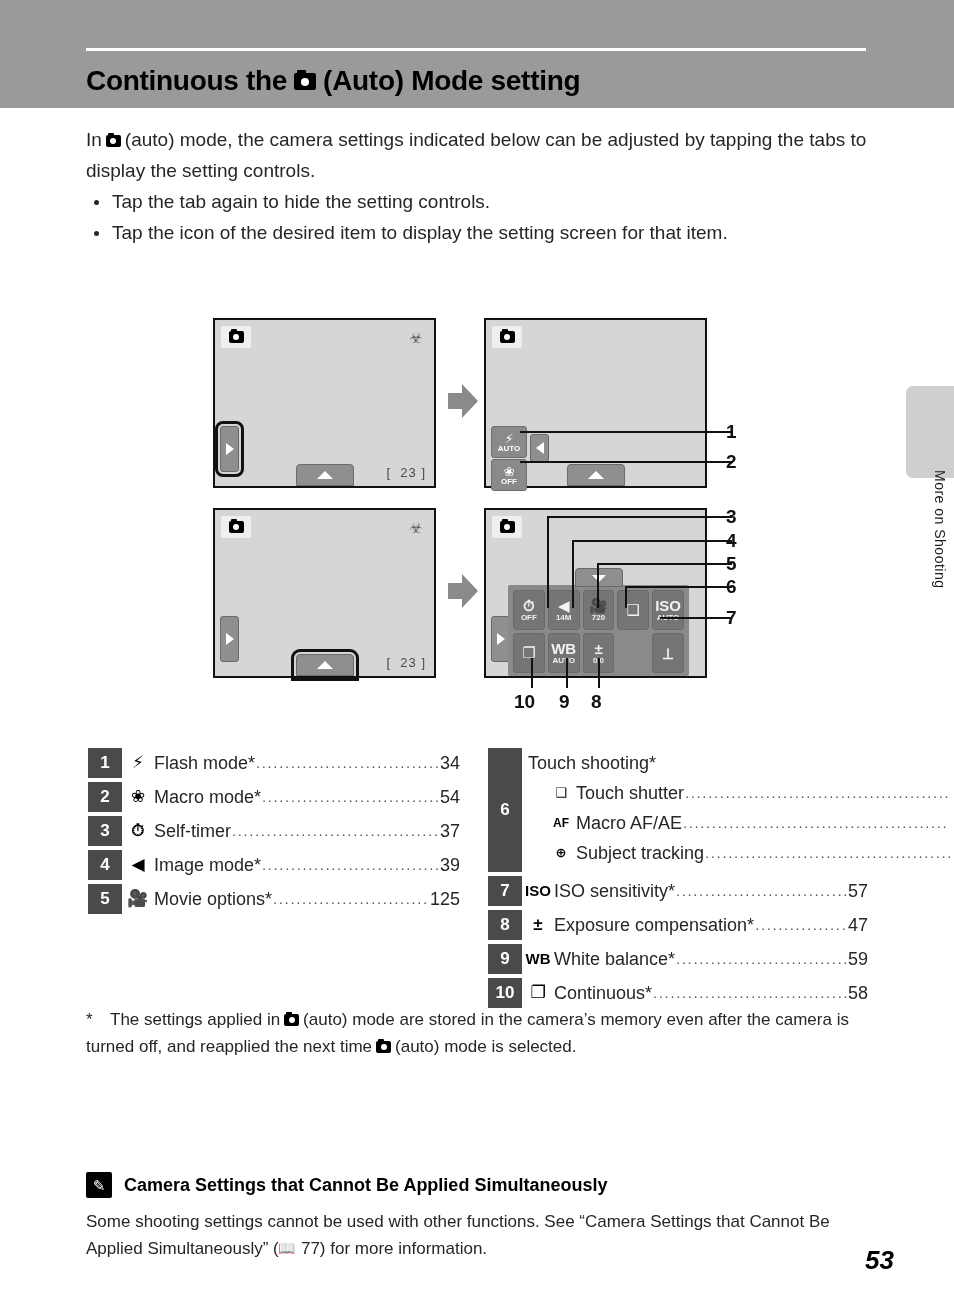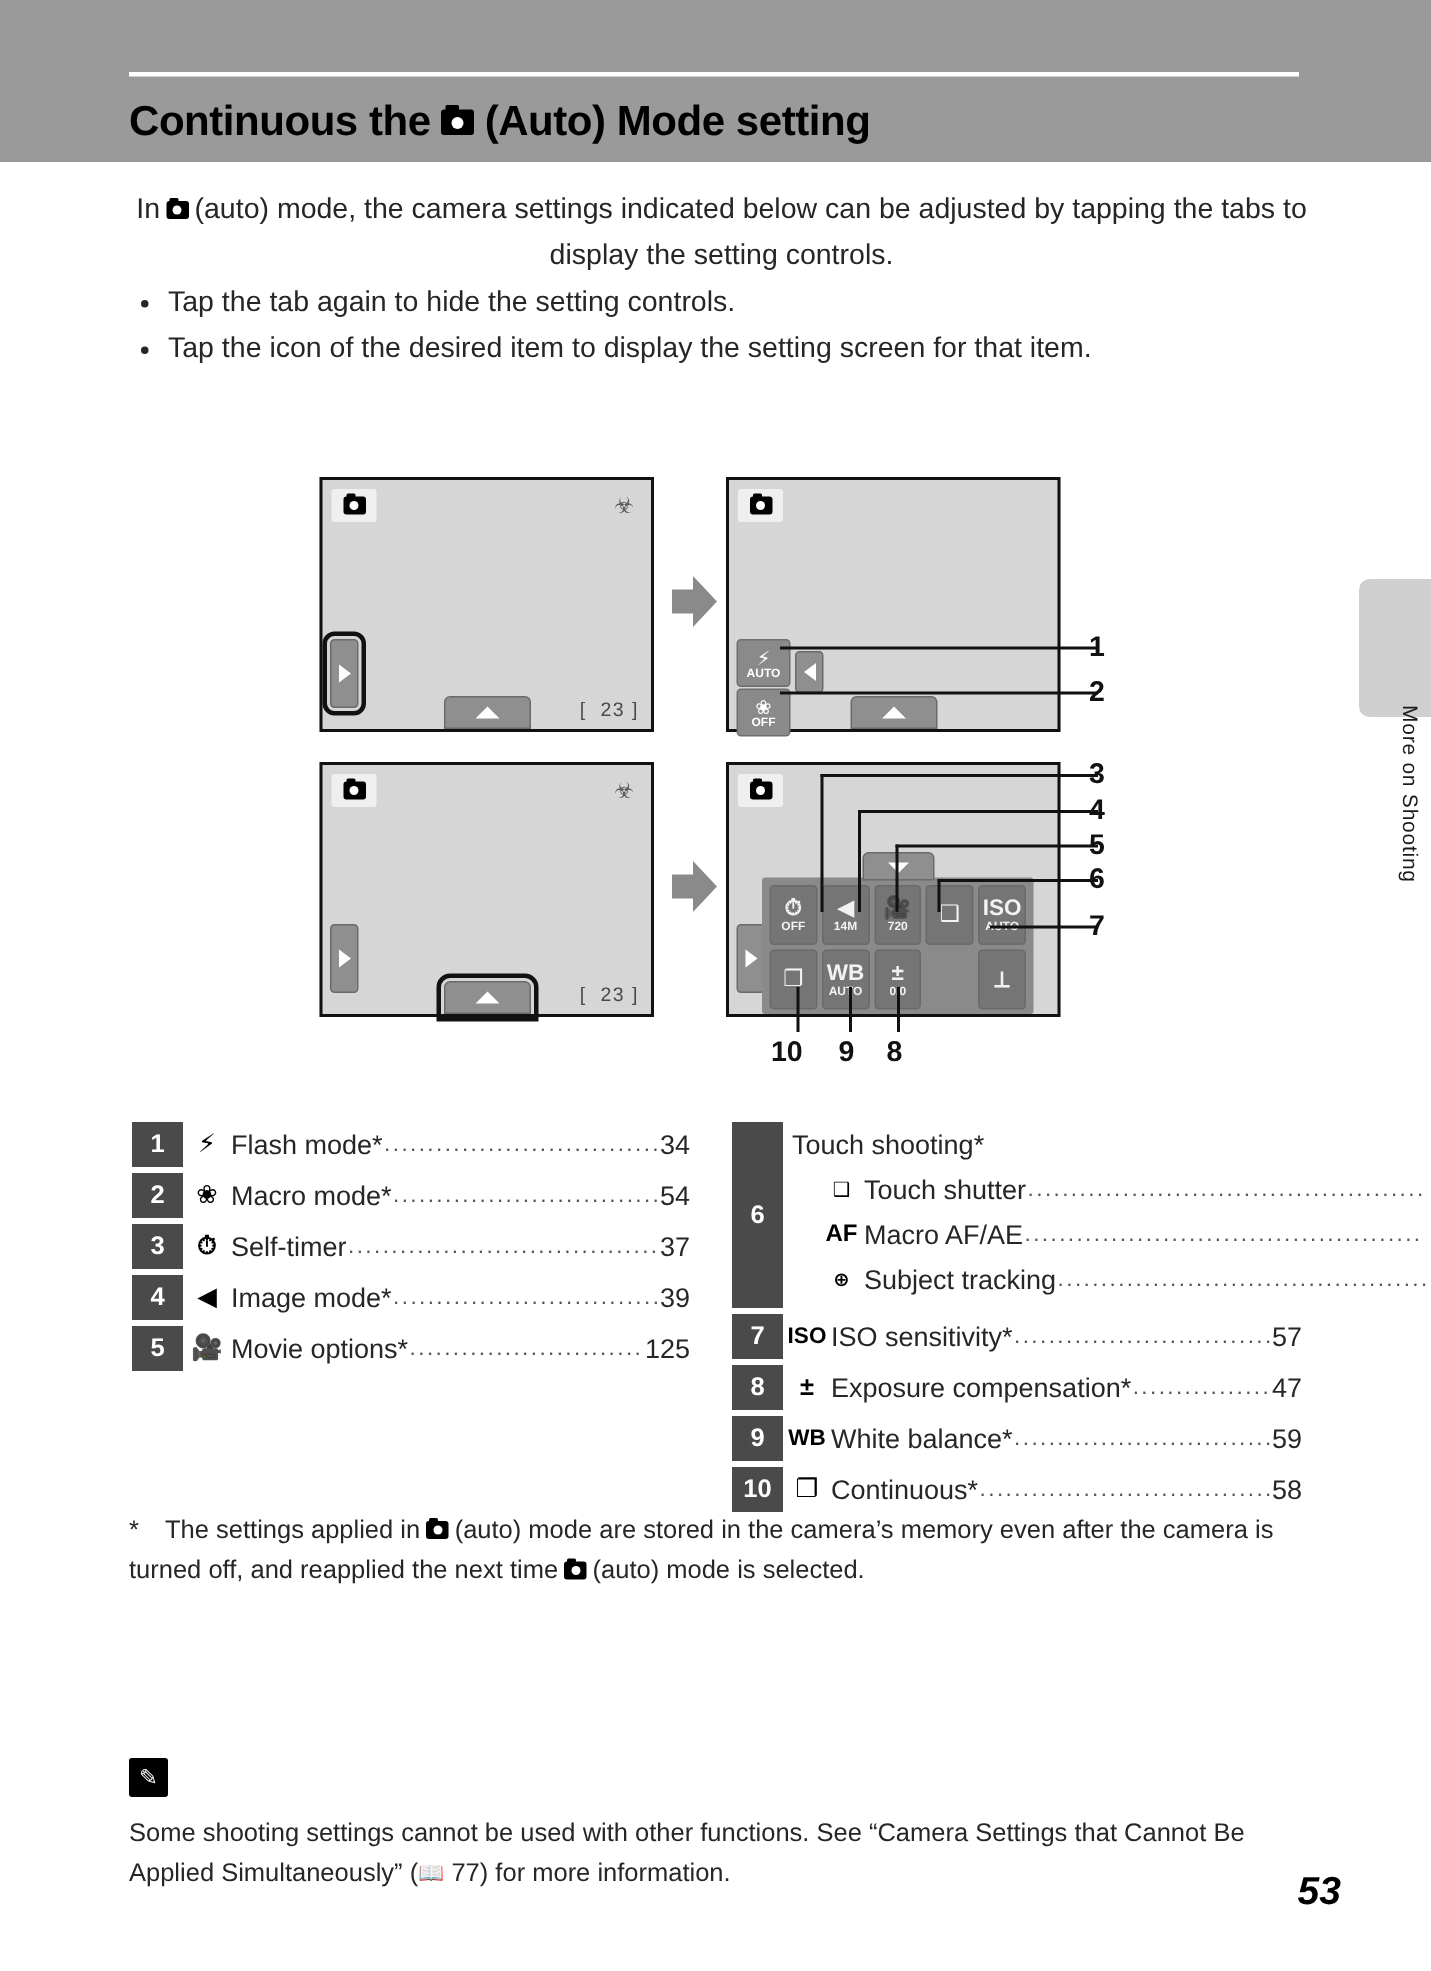--- a/index.html
+++ b/index.html
@@ -40,21 +40,21 @@
   .cam.s20::after{width:8px;height:8px;left:7px;top:5px;}
   .cam.s14{width:15px;height:12px;margin:0 4px;vertical-align:-1px;}
   .cam.s14::before{width:6px;height:3px;left:2px;top:-2px;}
   .cam.s14::after{width:6px;height:6px;left:4.5px;top:3px;}
 
   
   .intro{
     position:absolute;left:86px;top:124px;width:790px;
     font-size:19px;line-height:31px;color:#262626;
   }
-  .intro p{margin:0;text-align:center;}
+  .intro p{margin:0;}
   .bullets{margin:0;padding:0;list-style:none;}
   .bullets li{
     position:relative;padding-left:26px;font-size:19px;line-height:31px;color:#262626;
   }
   .bullets li::before{
     content:"";position:absolute;left:8px;top:14px;
     width:5px;height:5px;border-radius:50%;background:#262626;
   }
 
   
@@ -464,21 +464,21 @@
         <div class="subhead">Touch shooting*</div>
         <div class="subrow">
           <div class="licon">❑</div>
           <div class="ltext">
             <span class="lbl">Touch shutter</span>
             <span class="dots">..............................................</span>
 
           </div>
         </div>
         <div class="subrow">
-          <div class="licon" style="font-size:16px;line-height:30px;">AF<br></div>
+          <div class="licon" style="font-size:12px;line-height:30px;">AF<br></div>
           <div class="ltext">
             <span class="lbl">Macro AF/AE</span>
             <span class="dots">..............................................</span>
 
           </div>
         </div>
         <div class="subrow">
           <div class="licon">⊕</div>
           <div class="ltext">
             <span class="lbl">Subject tracking</span>
@@ -529,20 +529,21 @@
 </div>
 
 <div class="footnote">
   <span class="star">*</span>
   <span class="body"><span>The settings applied in</span><span class="cam s14"></span><span>(auto) mode are stored in the camera’s memory even after the camera is turned off, and reapplied the next time</span><span class="cam s14"></span><span>(auto) mode is selected.</span></span>
 </div>
 
 <div class="note">
   <div class="note-head">
     <div class="pencil">✎</div>
+    <div class="note-title">Camera Settings that Cannot Be Applied Simultaneously</div>
   </div>
   <div class="note-body"><span>Some shooting settings cannot be used with other functions. See “Camera Settings that Cannot Be Applied Simultaneously” (</span><span class="bookglyph">📖</span> <span>77</span><span>) for more information.</span></div>
 </div>
 
 <div class="sidetab"></div>
 <div class="sidelabel">More on Shooting</div>
 
 <div class="pageno">53</div>
 
 </body></html>

